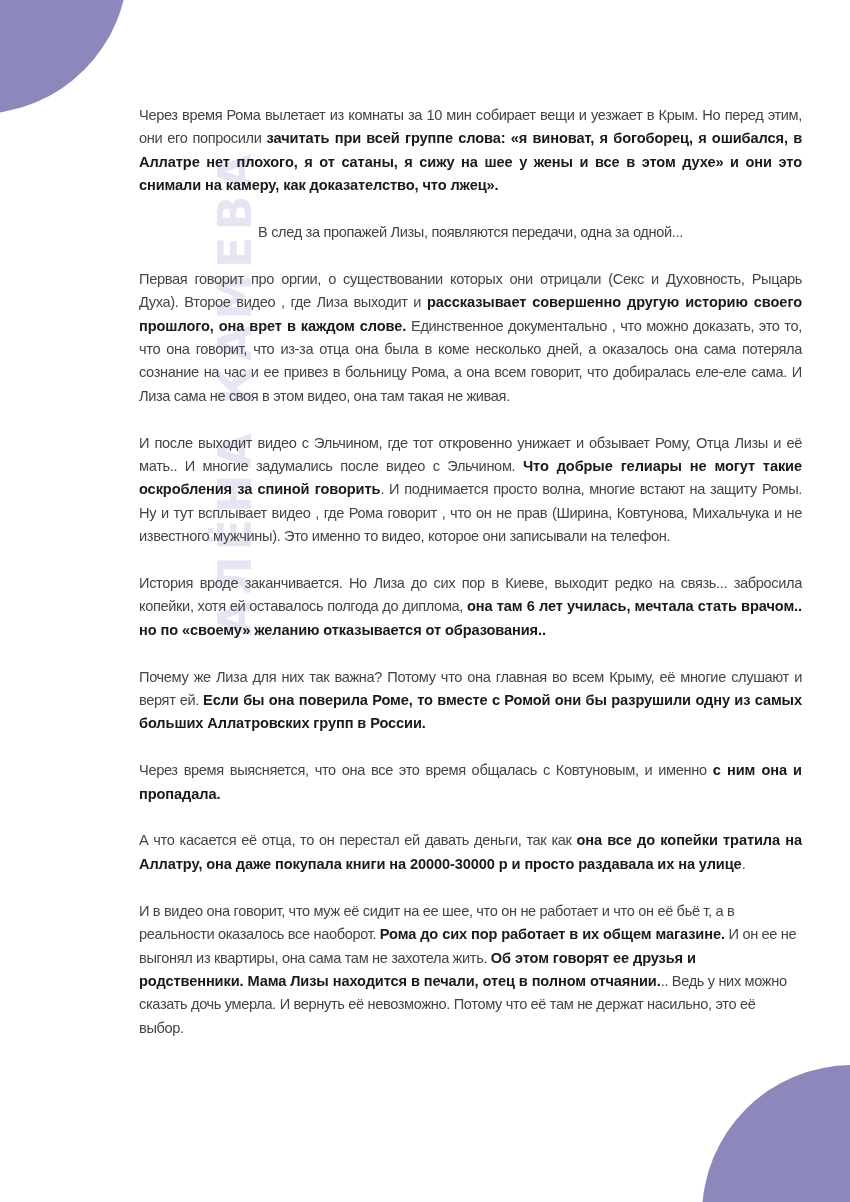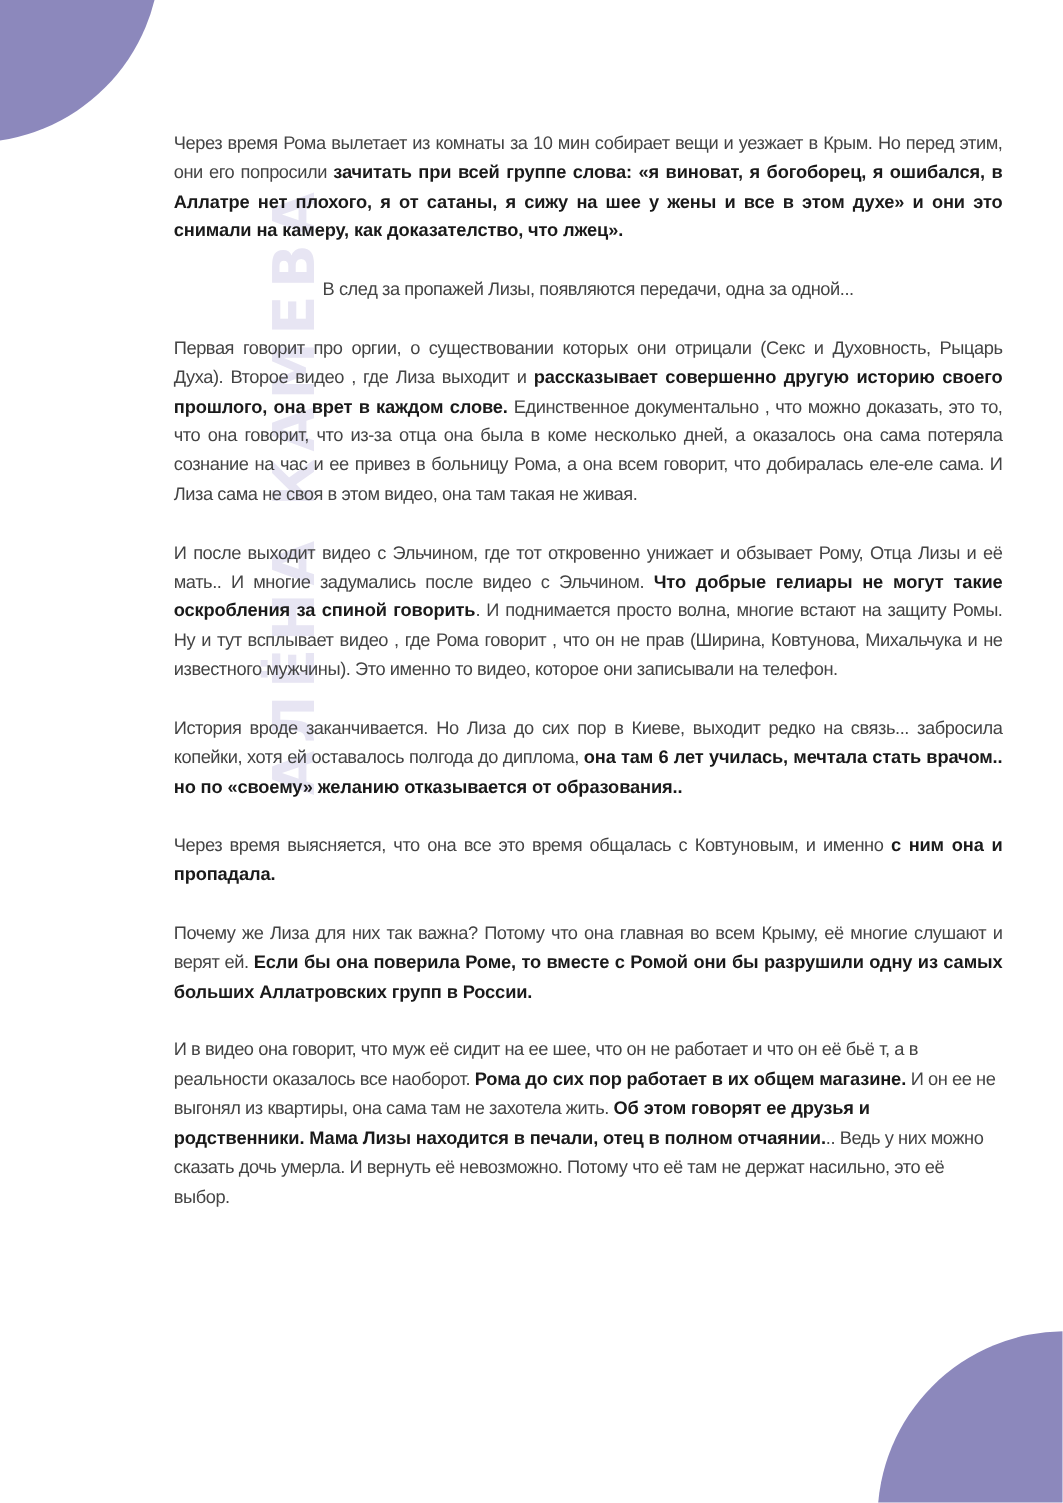--- a/index.html
+++ b/index.html
@@ -77,21 +77,24 @@
   <p>
     <span class="light">Первая говорит про оргии, о существовании которых они отрицали (Секс и Духовность, Рыцарь Духа). Второе видео , где Лиза выходит и </span><b>рассказывает совершенно другую историю своего прошлого, она врет в каждом слове.</b><span class="light"> Единственное документально , что можно доказать, это то, что она говорит, что из-за отца она была в коме несколько дней, а оказалось она сама потеряла сознание на час и ее привез в больницу Рома, а она всем говорит, что добиралась еле-еле сама. И Лиза сама не своя в этом видео, она там такая не живая.</span>
   </p>
   <p>
     <span class="light">И после выходит видео с Эльчином, где тот откровенно унижает и обзывает Рому, Отца Лизы и её мать.. И многие задумались после видео с Эльчином. </span><b>Что добрые гелиары не могут такие оскробления за спиной говорить</b><span class="light">. И поднимается просто волна, многие встают на защиту Ромы. Ну и тут всплывает видео , где Рома говорит , что он не прав (Ширина, Ковтунова, Михальчука и не известного мужчины). Это именно то видео, которое они записывали на телефон.</span>
   </p>
   <p>
     <span class="light">История вроде заканчивается. Но Лиза до сих пор в Киеве, выходит редко на связь... забросила копейки, хотя ей оставалось полгода до диплома, </span><b>она там 6 лет училась, мечтала стать врачом.. но по «своему» желанию отказывается от образования..</b>
   </p>
   <p>
+    <span class="light">Почему же Лиза для них так важна? Потому что она главная во всем Крыму, её многие слушают и верят ей. </span><b>Если бы она поверила Роме, то вместе с Ромой они бы разрушили одну из самых больших Аллатровских групп в России.</b>
+  </p>
+  <p>
     <span class="light">Через время выясняется, что она все это время общалась с Ковтуновым, и именно </span><b>с ним она и пропадала.</b>
   </p>
   <p>
-    <span class="light">Почему же Лиза для них так важна? Потому что она главная во всем Крыму, её многие слушают и верят ей. </span><b>Если бы она поверила Роме, то вместе с Ромой они бы разрушили одну из самых больших Аллатровских групп в России.</b>
+    <span class="light">А что касается её отца, то он перестал ей давать деньги, так как </span><b>она все до копейки тратила на Аллатру, она даже покупала книги на 20000-30000 р и просто раздавала их на улице</b><span class="light">.</span>
   </p>
   <p class="p-last">
     <span class="light">И в видео она говорит, что муж её сидит на ее шее, что он не работает и что он её бьё т, а в реальности оказалось все наоборот. </span><b>Рома до сих пор работает в их общем магазине.</b><span class="light"> И он ее не выгонял из квартиры, она сама там не захотела жить. </span><b>Об этом говорят ее друзья и родственники. Мама Лизы находится в печали, отец в полном отчаянии.</b><span class="light">.. Ведь у них можно сказать дочь умерла. И вернуть её невозможно. Потому что её там не держат насильно, это её выбор.</span>
   </p>
 </div>
 
 </body></html>

